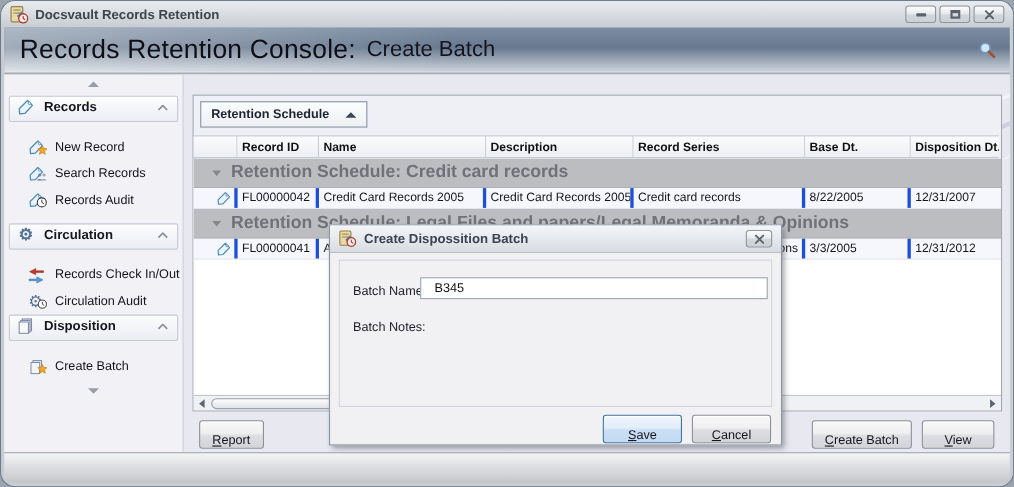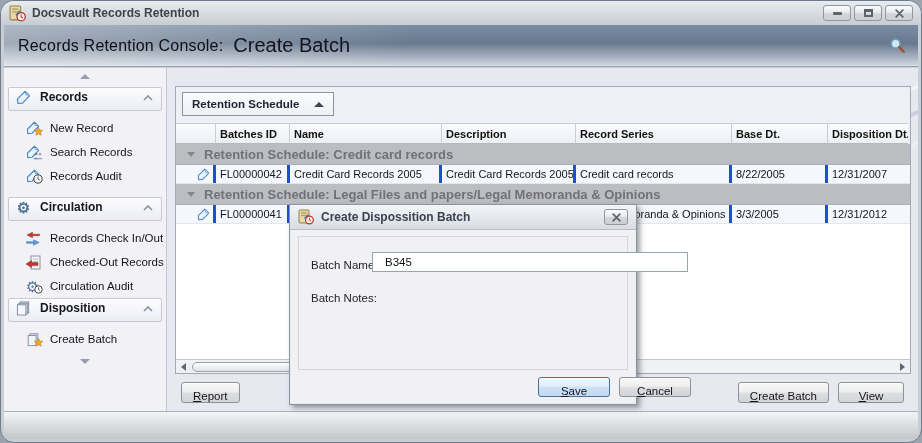--- a/index.html
+++ b/index.html
@@ -19,92 +19,92 @@
   .glyph-min { width:9px; height:3px; background:#5c636e; border-radius:1px; }
   .glyph-max { width:9px; height:8px; border:2px solid #5c636e; border-top-width:3px; }
 
   
   .banner { position:absolute; left:3px; right:3px; top:24px; height:42px;
     background:linear-gradient(#7c8da3, #68798f 45%, #c9d0d9 96%, #dfe3e9);
     background-blend-mode:normal; border-bottom:1px solid #98a2af;
     display:flex; align-items:center; padding:0 14px; overflow:hidden; }
   .banner::before { content:""; position:absolute; inset:0;
     background:linear-gradient(105deg, rgba(255,255,255,.38), rgba(255,255,255,0) 45%); }
-  .banner .pgtitle { position:relative; font-size:16px; color:#0e0e16; letter-spacing:.2px; }
+  .banner .pgtitle { position:relative; font-size:24px; color:#0e0e16; letter-spacing:.2px; }
   .banner .pgsub { position:relative; font-size:20px; color:#14141f; margin-left:10px; }
   .banner .search { position:absolute; right:12px; top:12px; width:17px; height:17px; }
 
   
   .body { position:absolute; left:3px; right:3px; top:67px; bottom:31px; display:flex; background:#e8e8f1; }
 
   
   .sidebar { width:163px; background:#f1f1f6; border-right:1px solid #c6c9d4; padding-top:2px; position:relative; }
   .scroll-arrow { display:flex; justify-content:center; align-items:center; height:12px; cursor:default; }
   .tri-up-s { width:0; height:0; border-left:5px solid transparent; border-right:5px solid transparent; border-bottom:5px solid #979dab; }
   .tri-down-s { width:0; height:0; border-left:5px solid transparent; border-right:5px solid transparent; border-top:5px solid #979dab; }
   .side-header { display:flex; align-items:center; height:24px; margin:0 4px;
     background:linear-gradient(#fdfdfe,#ebedf3); border:1px solid #c7cad5; border-radius:2px;
     padding:0 8px 4px 6px; font-size:12px; font-weight:bold; color:#16161f; }
   .side-header .hicon { width:17px; height:17px; margin-right:8px; display:flex; align-items:center; justify-content:center; }
   .side-header .chev { margin-left:auto; }
   .side-item { display:flex; align-items:center; height:24px; padding-left:20px; gap:9px; font-size:11.5px; color:#14141c; cursor:default; }
   .side-item .iicon { width:17px; height:16px; position:relative; flex:0 0 auto; display:flex; align-items:center; justify-content:center; }
   .ovl { position:absolute; right:-2px; bottom:-2px; }
   .gear-glyph { font-size:15px; color:#56749a; line-height:1; }
-  .m-t5{margin-top:5px}.m-t11{margin-top:5px}.m-t9{margin-top:9px}.m-t12{}.m-t4{margin-top:4px}
+  .m-t5{margin-top:5px}.m-t11{margin-top:11px}.m-t9{margin-top:9px}.m-t12{}.m-t4{margin-top:4px}
 
   
   .main { position:relative; flex:1; background:#e8e8f1; overflow:hidden; }
   .swirls { position:absolute; right:0; top:0; pointer-events:none; }
 
   .grid-panel { position:absolute; left:8px; top:18px; width:736px; height:288px;
     background:#eef0f5; border:1px solid #a3a8b3; }
   .grid-toolbar { position:absolute; left:0; right:0; top:0; height:36px; }
   .groupby-btn { position:absolute; left:6px; top:5px; height:24px; width:152px;
     border:1px solid #8b93a0; background:linear-gradient(#fbfcfd,#eef0f4);
     font-family:"Liberation Sans",sans-serif; font-size:11.5px; font-weight:bold; color:#1d2330;
     display:flex; align-items:center; justify-content:space-between; padding:0 9px; cursor:default; }
   .tri-up-b { width:0; height:0; border-left:5px solid transparent; border-right:5px solid transparent; border-bottom:5px solid #3f4554; }
 
   .grid-header { position:absolute; left:0; right:0; top:36px; height:21px; display:flex; }
   .gh-cell { background:linear-gradient(#fafbfc,#edeff3); border-right:1px solid #c9cdd5; border-bottom:1px solid #b3b9c3;
     border-top:1px solid #c9cdd5; font-size:11px; font-weight:bold; color:#111; padding:4px 3px 0 4px;
     white-space:nowrap; overflow:hidden; }
   .grid-rows { position:absolute; left:0; right:0; top:57px; bottom:14px; background:#fff; overflow:hidden; }
-  .group-row { height:21px; background:#bcbdc1; border-bottom:1px solid #aeafb4; display:flex; align-items:center;
-    padding-left:11px; gap:9px; font-size:13px; font-weight:bold; color:#717179; white-space:nowrap; overflow:hidden; }
+  .group-row { height:27px; background:#bcbdc1; border-bottom:1px solid #aeafb4; display:flex; align-items:center;
+    padding-left:17px; gap:9px; font-size:16px; font-weight:bold; color:#717179; white-space:nowrap; overflow:hidden; }
   .tri-grp { width:0; height:0; border-left:4px solid transparent; border-right:4px solid transparent; border-top:5px solid #85868c; flex:0 0 auto; }
   .data-row { height:19px; display:flex; background:#f6f7fc; border-bottom:1px solid #e4e6ee; }
   .dr-cell { border-right:3px solid #1d4ed8; font-size:11px; color:#15151c; padding:3px 0 0 4px; white-space:nowrap; overflow:hidden; }
   .dr-icon { display:flex; align-items:center; justify-content:flex-end; padding:0 3px 0 0; }
   .c0{width:40px}.c1{width:74px}.c2{width:152px}.c3{width:134px}.c4{width:156px}.c5{width:96px}.c6{width:80px; border-right:none}
 
   .hscroll { position:absolute; left:0; right:0; bottom:0; height:14px; background:#f0f1f4; border-top:1px solid #c2c6cd; display:flex; align-items:center; }
   .hs-arrow { width:15px; height:13px; display:flex; align-items:center; justify-content:center; cursor:default; }
   .tri-l { width:0; height:0; border-top:4px solid transparent; border-bottom:4px solid transparent; border-right:5px solid #5f6673; }
   .tri-r { width:0; height:0; border-top:4px solid transparent; border-bottom:4px solid transparent; border-left:5px solid #5f6673; }
   .hs-track { flex:1; height:12px; position:relative; }
   .hs-thumb { position:absolute; left:1px; top:1px; width:420px; height:10px; border:1px solid #9aa0ab; border-radius:5px;
     background:linear-gradient(#fdfdfe,#dfe2e7); }
 
   
   .btn { height:21px; border:1px solid #8d9199; border-radius:3px; font-family:"Liberation Sans",sans-serif;
-    font-size:11.5px; color:#15151c; padding:7px 11px; cursor:default;
+    font-size:11.5px; color:#15151c; padding:12px 11px; cursor:default;
     background:linear-gradient(#f8f8f8,#efefef 45%,#dddee1 55%,#d3d4d7); box-shadow:inset 0 1px 0 rgba(255,255,255,.9); }
   .btn u { text-underline-offset:1px; }
   .btn-report { position:absolute; left:14px; top:314px; }
   .btn-create { position:absolute; right:89px; top:314px; }
   .btn-view { position:absolute; right:14px; top:314px; width:66px; }
 
   
   .statusbar { position:absolute; left:3px; right:3px; bottom:3px; height:28px;
     background:linear-gradient(#f3f4f5,#d9dbde 55%,#c4c6ca); border-top:1px solid #a9afb7; }
 
   
-  .dialog { position:absolute; left:288px; top:203px; width:348px; height:201px; z-index:50;
+  .dialog { position:absolute; left:298px; top:203px; width:412px; height:201px; z-index:50;
     background:#f1f1f3; border:1px solid #8a95a3; box-shadow:3px 3px 5px rgba(80,80,85,.55), inset 0 0 0 1px #e9ebee; }
   .dlg-title { height:25px; background:linear-gradient(#f3f5f8,#d8dce2); border-bottom:1px solid #b9bfc9;
     display:flex; align-items:center; padding:0 8px; }
   .dlg-title .app-icon { width:16px; height:16px; margin-right:7px; }
   .dlg-title .dtext { font-size:12px; font-weight:bold; color:#3b4250; }
   .dlg-close { margin-left:auto; width:24px; height:16px; border:1px solid #8f969e; border-radius:3px;
     background:linear-gradient(#fdfdfd,#e8eaec 45%,#d2d5d9 55%,#cdd0d4); display:flex; align-items:center; justify-content:center; cursor:default; }
   .dlg-body { position:relative; height:175px; }
   .fieldbox { position:absolute; left:8px; right:8px; top:6px; height:134px; border:1px solid #d3d6dc; background:#f1f1f3; }
   .f-label { position:absolute; font-size:11.5px; color:#23232b; }
@@ -238,32 +238,20 @@
         <span class="iicon">
           <svg width="16" height="15" viewBox="0 0 16 16">
               <path d="M15 3.4 H7.5 V1.2 L1.5 4.2 L7.5 7.2 V5 H15 Z" fill="#c0392b" stroke="#8e2a20" stroke-width="0.5"></path>
               <path d="M1 11.4 H8.5 V9.2 L14.5 12.2 L8.5 15.2 V13 H1 Z" fill="#5b9bd5" stroke="#3a6ea5" stroke-width="0.5"></path>
             </svg>
         </span>
         <span>Records Check In/Out</span>
       </div>
       <div class="side-item">
         <span class="iicon">
-          <svg width="16" height="15" viewBox="0 0 16 15">
-              <rect x="6" y="1" width="9" height="13" fill="#f4f6f8" stroke="#8a93a3"></rect>
-              <line x1="8" y1="4" x2="13" y2="4" stroke="#b8bfc9"></line>
-              <line x1="8" y1="6.5" x2="13" y2="6.5" stroke="#b8bfc9"></line>
-              <line x1="8" y1="9" x2="13" y2="9" stroke="#b8bfc9"></line>
-              <path d="M13 7.6 H6.5 V5.6 L1 9.1 L6.5 12.6 V10.6 H13 Z" fill="#c0392b" stroke="#8e2a20" stroke-width="0.5"></path>
-            </svg>
-        </span>
-        <span>Checked-Out Records</span>
-      </div>
-      <div class="side-item">
-        <span class="iicon">
           <span class="gear-glyph">⚙</span>
           <span class="ovl"><svg width="9" height="9" viewBox="0 0 10 10">
                 <circle cx="5" cy="5" r="4.1" fill="#fdfdfd" stroke="#3a3a3a" stroke-width="1"></circle>
                 <path d="M5 2.6 V5 L6.8 6.2" stroke="#3a3a3a" stroke-width="0.9" fill="none"></path>
               </svg></span>
         </span>
         <span>Circulation Audit</span>
       </div>
 
       <div class="side-header m-t12">
@@ -308,21 +296,21 @@
       <div class="grid-panel">
         <div class="grid-toolbar">
           <button class="groupby-btn">
             <span>Retention Schedule</span>
             <span class="tri-up-b"></span>
           </button>
         </div>
 
         <div class="grid-header">
           <div class="gh-cell c0"></div>
-          <div class="gh-cell c1">Batches ID</div>
+          <div class="gh-cell c1">Record ID</div>
           <div class="gh-cell c2">Name</div>
           <div class="gh-cell c3">Description</div>
           <div class="gh-cell c4">Record Series</div>
           <div class="gh-cell c5">Base Dt.</div>
           <div class="gh-cell c6">Disposition Dt.</div>
         </div>
 
         <div class="grid-rows">
           <div class="group-row">
             <span class="tri-grp"></span>

